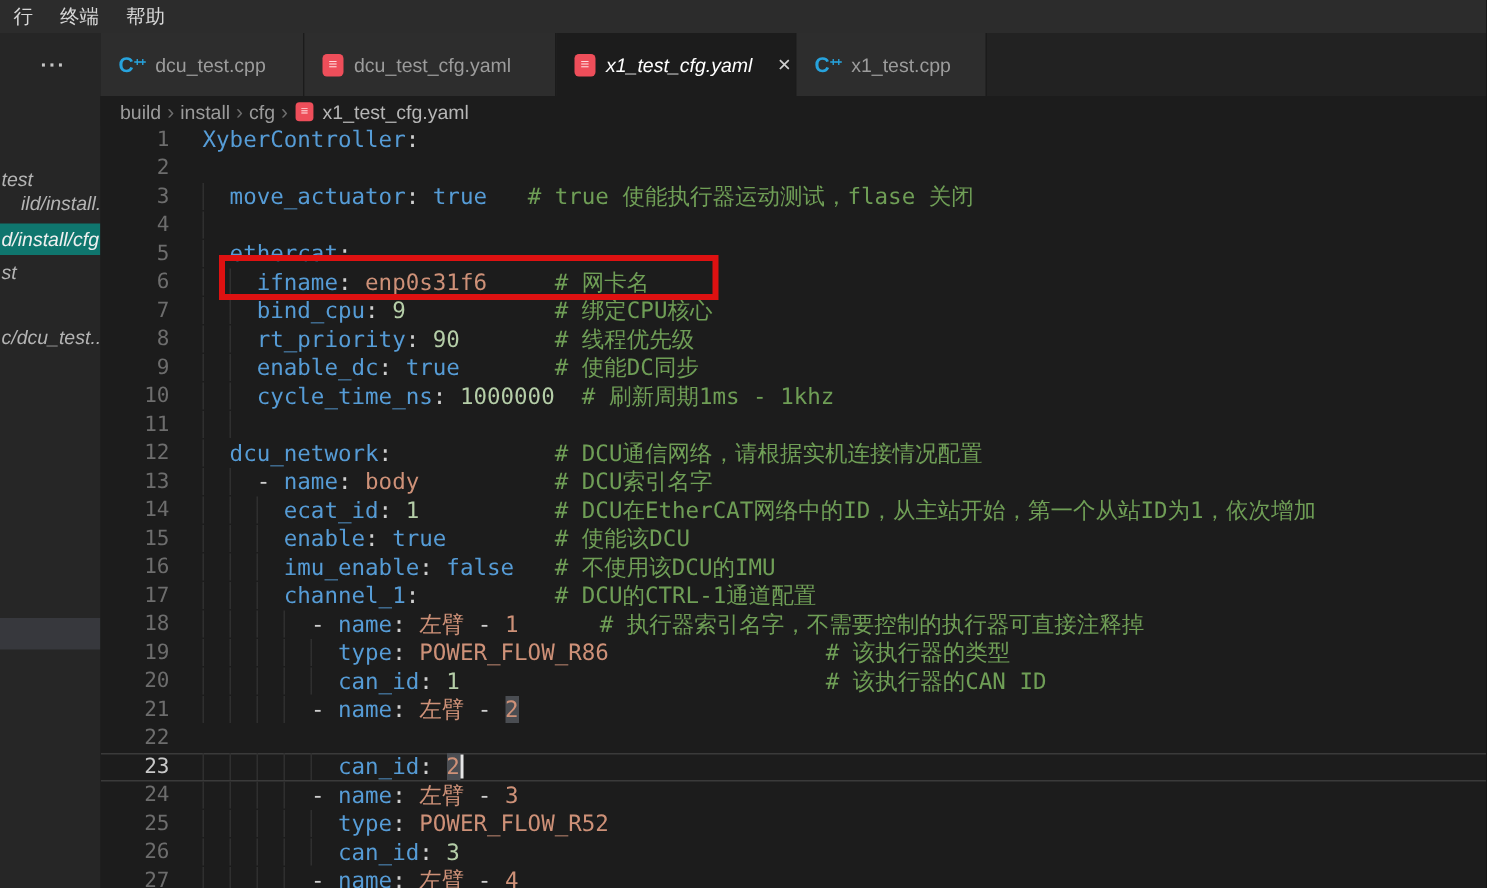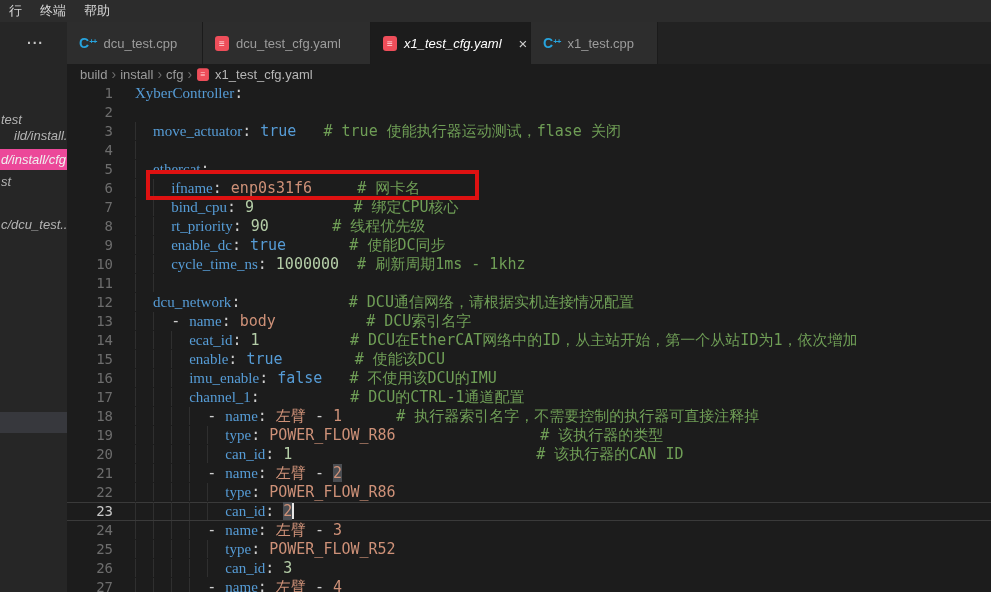--- a/index.html
+++ b/index.html
@@ -10,21 +10,21 @@
   .menubar{position:absolute;left:0;top:0;width:100%;height:22px;background:#2c2c2c;
            display:flex;align-items:center;font-size:13px;color:#d6d6d6;}
   .menu-item{padding:0 9px;height:22px;line-height:22px;cursor:default;}
 
   
   .sidebar{position:absolute;left:0;top:22px;width:67px;height:570px;background:#262626;overflow:hidden;}
   .sidebar-header{height:42px;display:flex;align-items:center;}
   .more-dots{color:#c5c5c5;font-size:14px;letter-spacing:1px;padding-left:27px;font-weight:bold;}
   .side-item{position:absolute;left:0;width:100%;height:21px;line-height:21px;font-size:13px;
              color:#b4b4b4;white-space:nowrap;padding-left:1px;box-sizing:border-box;font-style:italic;}
-  .side-item.active{background:#ec4899;color:#f0f0f0;font-style:italic;}
+  .side-item.active{background:#0f766e;color:#f0f0f0;font-style:italic;}
   .side-item:nth-child(1){top:87px;}
   .side-item:nth-child(2){top:103px;padding-left:14px;}
   .side-item:nth-child(3){top:127px;}
   .side-item:nth-child(4){top:149px;}
   .side-item:nth-child(5){top:192px;}
   .side-empty-highlight{position:absolute;left:0;top:390px;width:100%;height:21px;background:#37383d;}
 
   
   .editor-col{position:absolute;left:67px;top:22px;width:924px;height:570px;background:#1c1c1c;}
 
@@ -47,21 +47,21 @@
   .crumb-file{color:#b6b6b6;display:inline-flex;align-items:center;gap:5px;}
 
   
   .code-wrap{position:relative;height:508px;overflow:hidden;
              font-family:"DejaVu Sans Mono","Liberation Mono",monospace;font-size:15px;}
   .line{display:flex;height:19px;line-height:19px;white-space:pre;}
   .line.cur{box-shadow:inset 0 1px 0 #3a3a3a, inset 0 -1px 0 #3a3a3a;}
   .line.cur .ln{color:#c8c8c8;}
   .ln{width:46px;flex:none;text-align:right;padding-right:22px;color:#6d6d6d;font-size:14px;}
   .lt{white-space:pre;}
-  .t-k{color:#569cd6;font-family:Liberation Serif, serif;}
+  .t-k{color:#569cd6;}
   .t-p{color:#cfcfcf;}
   .t-s{color:#ce9178;}
   .t-n{color:#b5cea8;}
   .t-b{color:#569cd6;}
   .t-c{color:#6f9e56;}
   .t-g{background:linear-gradient(to right,#2f2f2f 1px,transparent 1px);}
   .t-hl{color:#ce9178;background:#4a4d52;}
   .t-cur{display:inline-block;width:2px;height:16px;background:#e6e6e6;vertical-align:-3px;}
 
   .red-box{position:absolute;left:79px;top:86px;width:333px;height:30px;
@@ -142,21 +142,21 @@
         <div class="line"><span class="ln">12</span><span class="lt"><span class="t-g">  </span><span class="t-k">dcu_network</span><span class="t-p">:</span><span class="t-p">            </span><span class="t-c"># DCU通信网络，请根据实机连接情况配置</span></span></div>
         <div class="line"><span class="ln">13</span><span class="lt"><span class="t-g">  </span><span class="t-g">  </span><span class="t-p">- </span><span class="t-k">name</span><span class="t-p">:</span><span class="t-p"> </span><span class="t-s">body</span><span class="t-p">          </span><span class="t-c"># DCU索引名字</span></span></div>
         <div class="line"><span class="ln">14</span><span class="lt"><span class="t-g">  </span><span class="t-g">  </span><span class="t-g">  </span><span class="t-k">ecat_id</span><span class="t-p">:</span><span class="t-p"> </span><span class="t-n">1</span><span class="t-p">          </span><span class="t-c"># DCU在EtherCAT网络中的ID，从主站开始，第一个从站ID为1，依次增加</span></span></div>
         <div class="line"><span class="ln">15</span><span class="lt"><span class="t-g">  </span><span class="t-g">  </span><span class="t-g">  </span><span class="t-k">enable</span><span class="t-p">:</span><span class="t-p"> </span><span class="t-b">true</span><span class="t-p">        </span><span class="t-c"># 使能该DCU</span></span></div>
         <div class="line"><span class="ln">16</span><span class="lt"><span class="t-g">  </span><span class="t-g">  </span><span class="t-g">  </span><span class="t-k">imu_enable</span><span class="t-p">:</span><span class="t-p"> </span><span class="t-b">false</span><span class="t-p">   </span><span class="t-c"># 不使用该DCU的IMU</span></span></div>
         <div class="line"><span class="ln">17</span><span class="lt"><span class="t-g">  </span><span class="t-g">  </span><span class="t-g">  </span><span class="t-k">channel_1</span><span class="t-p">:</span><span class="t-p">          </span><span class="t-c"># DCU的CTRL-1通道配置</span></span></div>
         <div class="line"><span class="ln">18</span><span class="lt"><span class="t-g">  </span><span class="t-g">  </span><span class="t-g">  </span><span class="t-g">  </span><span class="t-p">- </span><span class="t-k">name</span><span class="t-p">:</span><span class="t-p"> </span><span class="t-s">左臂</span><span class="t-p"> - </span><span class="t-s">1</span><span class="t-p">      </span><span class="t-c"># 执行器索引名字，不需要控制的执行器可直接注释掉</span></span></div>
         <div class="line"><span class="ln">19</span><span class="lt"><span class="t-g">  </span><span class="t-g">  </span><span class="t-g">  </span><span class="t-g">  </span><span class="t-g">  </span><span class="t-k">type</span><span class="t-p">:</span><span class="t-p"> </span><span class="t-s">POWER_FLOW_R86</span><span class="t-p">                </span><span class="t-c"># 该执行器的类型</span></span></div>
         <div class="line"><span class="ln">20</span><span class="lt"><span class="t-g">  </span><span class="t-g">  </span><span class="t-g">  </span><span class="t-g">  </span><span class="t-g">  </span><span class="t-k">can_id</span><span class="t-p">:</span><span class="t-p"> </span><span class="t-n">1</span><span class="t-p">                           </span><span class="t-c"># 该执行器的CAN ID</span></span></div>
         <div class="line"><span class="ln">21</span><span class="lt"><span class="t-g">  </span><span class="t-g">  </span><span class="t-g">  </span><span class="t-g">  </span><span class="t-p">- </span><span class="t-k">name</span><span class="t-p">:</span><span class="t-p"> </span><span class="t-s">左臂</span><span class="t-p"> - </span><span class="t-hl">2</span></span></div>
-        <div class="line"><span class="ln">22</span><span class="lt"><span class="t-g">  </span><span class="t-g">  </span><span class="t-g">  </span><span class="t-g">  </span><span class="t-g">  </span><span class="t-k">type</span><span class="t-p">:</span><span class="t-p"> </span><span class="t-s">POWER_FLOW_R86</span></span></div>
+        <div class="line"><span class="ln">22</span></div>
         <div class="line cur"><span class="ln">23</span><span class="lt"><span class="t-g">  </span><span class="t-g">  </span><span class="t-g">  </span><span class="t-g">  </span><span class="t-g">  </span><span class="t-k">can_id</span><span class="t-p">:</span><span class="t-p"> </span><span class="t-hl">2</span><span class="t-cur"></span></span></div>
         <div class="line"><span class="ln">24</span><span class="lt"><span class="t-g">  </span><span class="t-g">  </span><span class="t-g">  </span><span class="t-g">  </span><span class="t-p">- </span><span class="t-k">name</span><span class="t-p">:</span><span class="t-p"> </span><span class="t-s">左臂</span><span class="t-p"> - </span><span class="t-s">3</span></span></div>
         <div class="line"><span class="ln">25</span><span class="lt"><span class="t-g">  </span><span class="t-g">  </span><span class="t-g">  </span><span class="t-g">  </span><span class="t-g">  </span><span class="t-k">type</span><span class="t-p">:</span><span class="t-p"> </span><span class="t-s">POWER_FLOW_R52</span></span></div>
         <div class="line"><span class="ln">26</span><span class="lt"><span class="t-g">  </span><span class="t-g">  </span><span class="t-g">  </span><span class="t-g">  </span><span class="t-g">  </span><span class="t-k">can_id</span><span class="t-p">:</span><span class="t-p"> </span><span class="t-n">3</span></span></div>
         <div class="line"><span class="ln">27</span><span class="lt"><span class="t-g">  </span><span class="t-g">  </span><span class="t-g">  </span><span class="t-g">  </span><span class="t-p">- </span><span class="t-k">name</span><span class="t-p">:</span><span class="t-p"> </span><span class="t-s">左臂</span><span class="t-p"> - </span><span class="t-s">4</span></span></div>
       </div>
   </div>
 
 </div>
 

